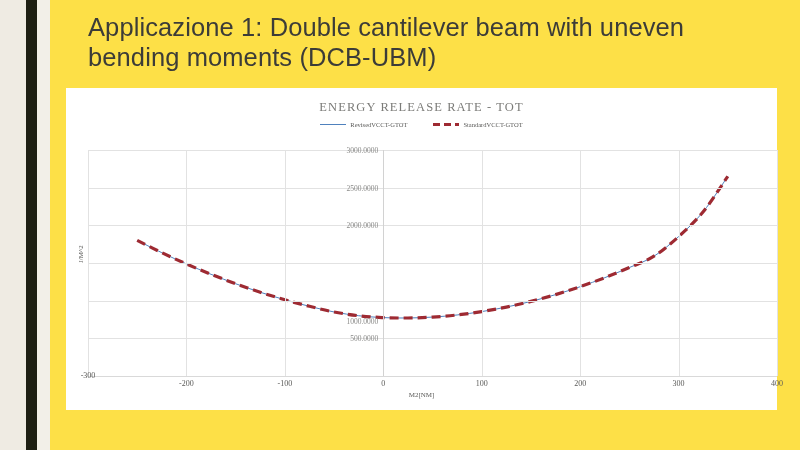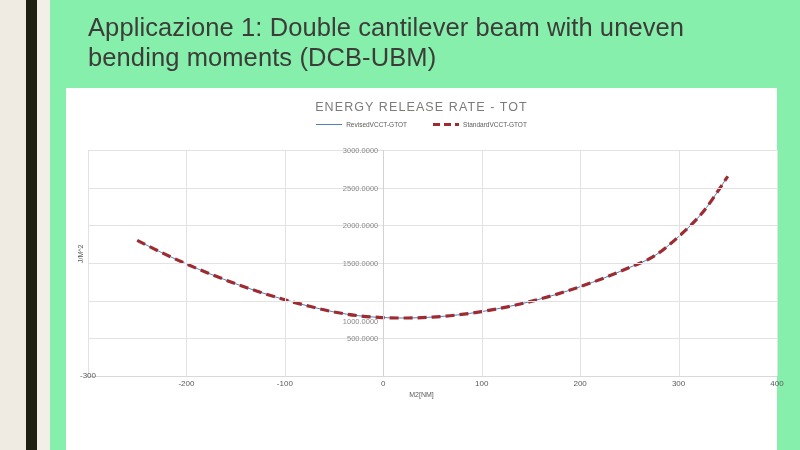--- a/index.html
+++ b/index.html
@@ -12,21 +12,21 @@
     background: #efebe3;
     font-family: "Liberation Sans", sans-serif;
     overflow: hidden;
     position: relative;
   }
   #slide {
     position: absolute;
     left: 0; top: 0;
     width: 800px;
     height: 450px;
-    background: #86efac;
+    background: #fde047;
   }
   
   #left-stripe-outer {
     position: absolute;
     left: 0; top: 0;
     width: 26px; height: 450px;
     background: #efebe3;
   }
   #left-stripe-dark {
     position: absolute;
@@ -49,22 +49,23 @@
     line-height: 30px;
     color: #3c3c38;
     font-weight: 400;
     letter-spacing: 0.1px;
   }
   #chart-panel {
     position: absolute;
     left: 66px;
     top: 88px;
     width: 711px;
-    height: 362px;
+    height: 322px;
     background: #ffffff;
+    font-family: Liberation Serif, serif;
   }
   #chart-title {
     position: absolute;
     left: 0;
     top: 12px;
     width: 100%;
     text-align: center;
     font-size: 12.5px;
     letter-spacing: 1.1px;
     color: #7b7b78;
@@ -230,21 +231,20 @@
           <div class="gridline-v" style="left: 393.714px;"></div>
           <div class="gridline-v" style="left: 492.143px;"></div>
           <div class="gridline-v" style="left: 590.571px;"></div>
           <div class="gridline-v" style="left: 689px;"></div>
         </div>
       <div id="x-axis-line"></div>
       <div id="y-axis-title">J/M^2</div>
       <div id="x-axis-title">M2[NM]</div>
         <div class="ytick-label" style="top: 250.333px; left: 0px; width: 312.286px;">500.0000</div>
         <div class="ytick-label" style="top: 212.667px; left: 0px; width: 312.286px; margin-top: 20px;">1000.0000</div>
-        <div class="ytick-label" style="top: 175px; left: 0px; width: 312.286px;">1500.0000</div>
         <div class="ytick-label" style="top: 137.333px; left: 0px; width: 312.286px;">2000.0000</div>
         <div class="ytick-label" style="top: 99.6667px; left: 0px; width: 312.286px;">2500.0000</div>
         <div class="ytick-label" style="top: 62px; left: 0px; width: 312.286px;">3000.0000</div>
         <div class="xtick-label" style="left: 22px; top: 283px;">-300</div>
         <div class="xtick-label" style="left: 120.429px; top: 291px;">-200</div>
         <div class="xtick-label" style="left: 218.857px; top: 291px;">-100</div>
         <div class="xtick-label" style="left: 317.286px; top: 291px;">0</div>
         <div class="xtick-label" style="left: 415.714px; top: 291px;">100</div>
         <div class="xtick-label" style="left: 514.143px; top: 291px;">200</div>
         <div class="xtick-label" style="left: 612.571px; top: 291px;">300</div>

